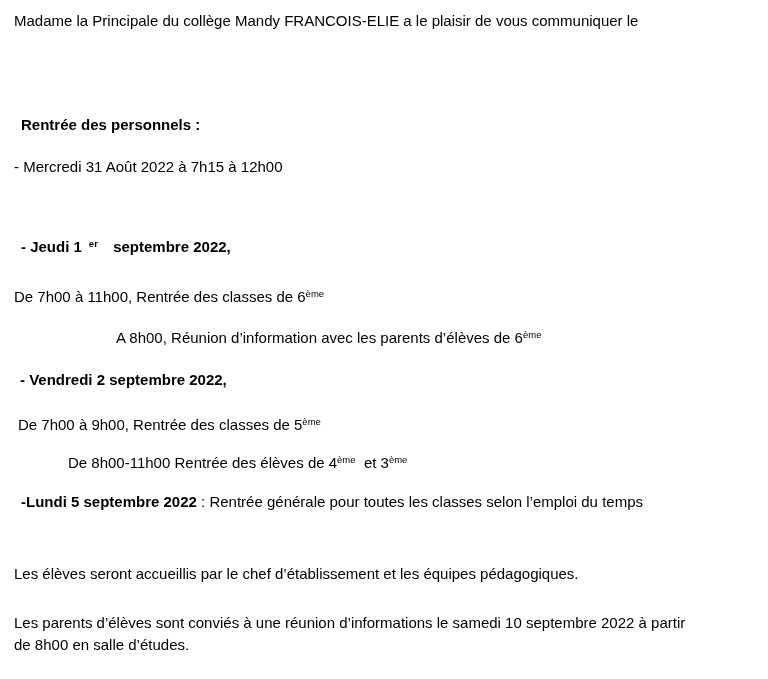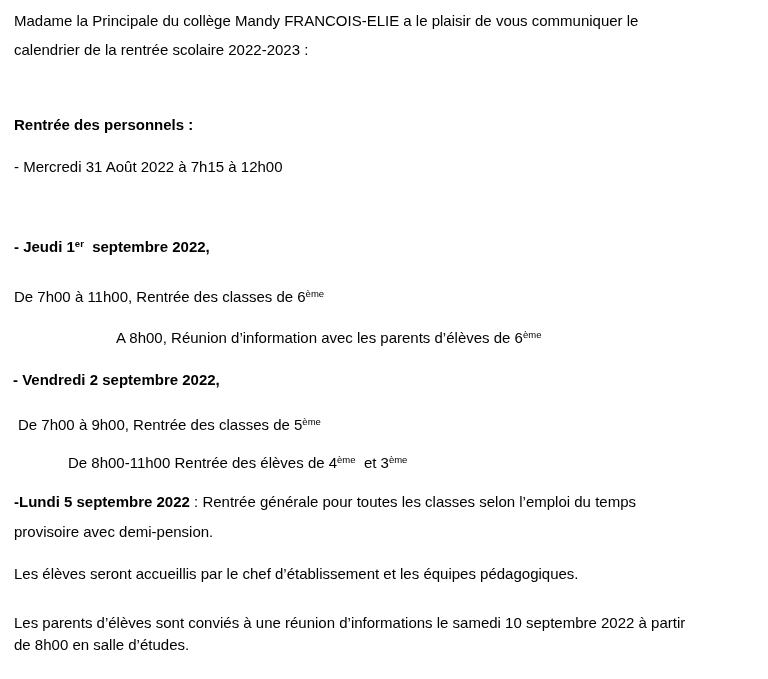--- a/index.html
+++ b/index.html
@@ -21,38 +21,36 @@
     font-size: 15px;
     color: #000000;
   }
   .line {
     position: absolute;
     white-space: pre;
     line-height: 20px;
     letter-spacing: 0px;
   }
   .line span { display: inline; }
-  .b { font-weight: 700; }
+  .b { font-weight: 700; margin-left: 7px; }
   .sup {
     font-size: 9.5px;
     vertical-align: 5px;
   }
 </style>
 </head>
 <body>
 
 <div class="page" style="background: rgb(255, 255, 255); color: rgb(0, 0, 0);">
     <div class="line" style="top: 11px; left: 14px;"><span class="">Madame la Principale du collège Mandy FRANCOIS-ELIE a le plaisir de vous communiquer le</span></div>
-    <div class="line" style="top: 40px; left: 14px;"><span class="">calendrier de la rentrée scolaire 2022-2023 :</span></div>
     <div class="line" style="top: 115px; left: 14px;"><span class="b">Rentrée des personnels :</span></div>
     <div class="line" style="top: 157px; left: 14px;"><span class="">- Mercredi 31 Août 2022 à 7h15 à 12h00</span></div>
     <div class="line" style="top: 234px; left: 14px;"><span class="b">- Jeudi 1</span><span class="b sup">er</span><span class="b">  septembre 2022,</span></div>
     <div class="line" style="top: 284px; left: 14px;"><span class="">De 7h00 à 11h00, Rentrée des classes de 6</span><span class=" sup">ème</span></div>
     <div class="line" style="top: 325px; left: 116px;"><span class="">A 8h00, Réunion d’information avec les parents d’élèves de 6</span><span class=" sup">ème</span></div>
     <div class="line" style="top: 370px; left: 13px;"><span class="b">- Vendredi 2 septembre 2022,</span></div>
     <div class="line" style="top: 412px; left: 18px;"><span class="">De 7h00 à 9h00, Rentrée des classes de 5</span><span class=" sup">ème</span></div>
     <div class="line" style="top: 450px; left: 68px;"><span class="">De 8h00-11h00 Rentrée des élèves de 4</span><span class=" sup">ème</span><span class="">  et 3</span><span class=" sup">ème</span></div>
     <div class="line" style="top: 492px; left: 14px;"><span class="b">-Lundi 5 septembre 2022</span><span class=""> : Rentrée générale pour toutes les classes selon l’emploi du temps</span></div>
-    <div class="line" style="top: 522px; left: 14px;"><span class="">provisoire avec demi-pension.</span></div>
     <div class="line" style="top: 564px; left: 14px;"><span class="">Les élèves seront accueillis par le chef d’établissement et les équipes pédagogiques.</span></div>
     <div class="line" style="top: 613px; left: 14px;"><span class="">Les parents d’élèves sont conviés à une réunion d’informations le samedi 10 septembre 2022 à partir</span></div>
     <div class="line" style="top: 635px; left: 14px; text-align: right;"><span class="">de 8h00 en salle d’études.</span></div>
   </div>
 
 </body></html>

